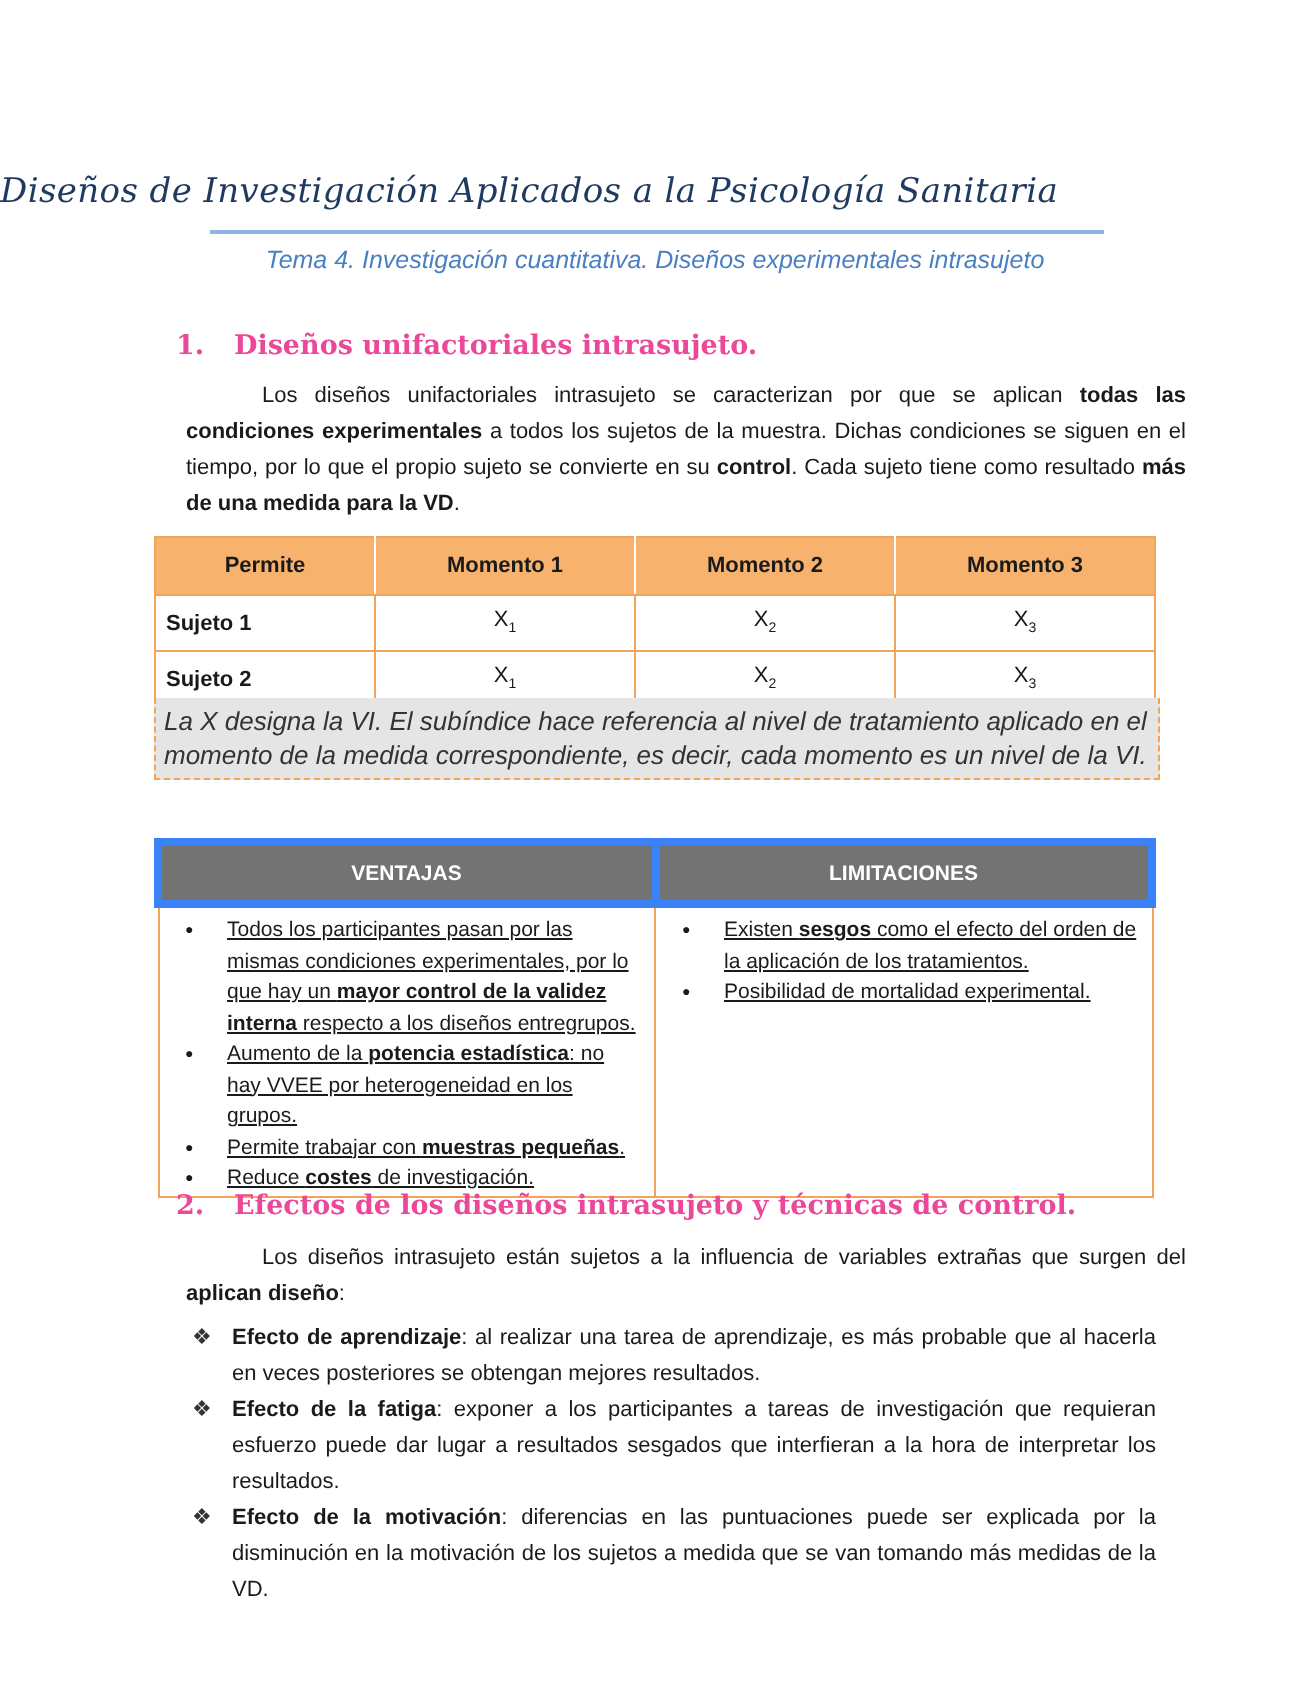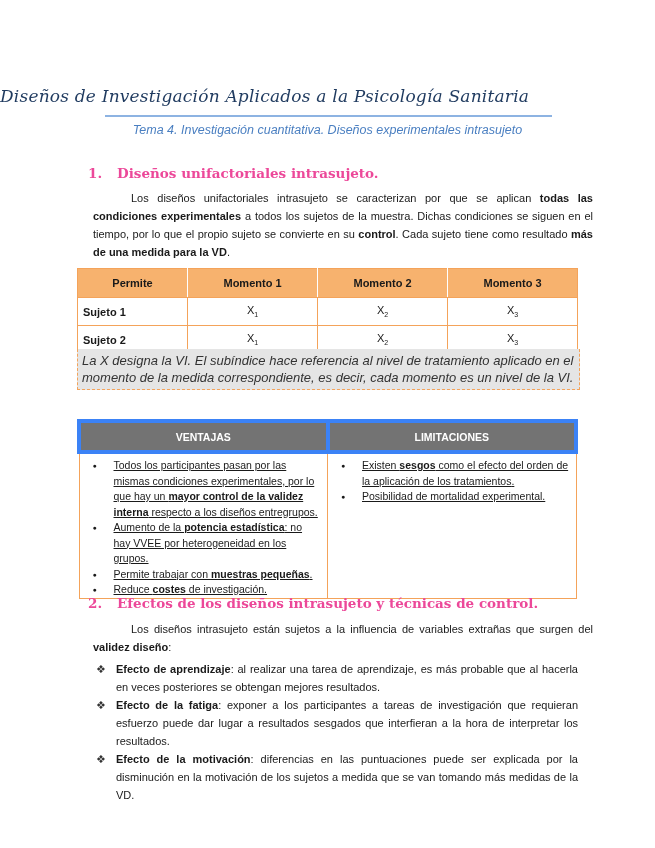--- a/index.html
+++ b/index.html
@@ -136,19 +136,19 @@
         </ul>
       </td>
     </tr>
   </tbody>
 </table>
 
 <div class="section-heading" style="top:595px;">
   <span class="num">2.</span><span>Efectos de los diseños intrasujeto y técnicas de control.</span>
 </div>
 
-<div class="para" style="top:620px;"><span class="indent"></span><span>Los diseños intrasujeto están sujetos a la influencia de variables extrañas que surgen del </span><b>validez diseño</b><span>:</span></div>
+<div class="para" style="top:620px;"><span class="indent"></span><span>Los diseños intrasujeto están sujetos a la influencia de variables extrañas que surgen del </span><b>aplican diseño</b><span>:</span></div>
 
 <ul class="diamond">
   <li><span class="dia">❖</span><b>Efecto de aprendizaje</b><span>: al realizar una tarea de aprendizaje, es más probable que al hacerla en veces posteriores se obtengan mejores resultados.</span></li>
   <li><span class="dia">❖</span><b>Efecto de la fatiga</b><span>: exponer a los participantes a tareas de investigación que requieran esfuerzo puede dar lugar a resultados sesgados que interfieran a la hora de interpretar los resultados.</span></li>
   <li><span class="dia">❖</span><b>Efecto de la motivación</b><span>: diferencias en las puntuaciones puede ser explicada por la disminución en la motivación de los sujetos a medida que se van tomando más medidas de la VD.</span></li>
 </ul>
 
 </body></html>

